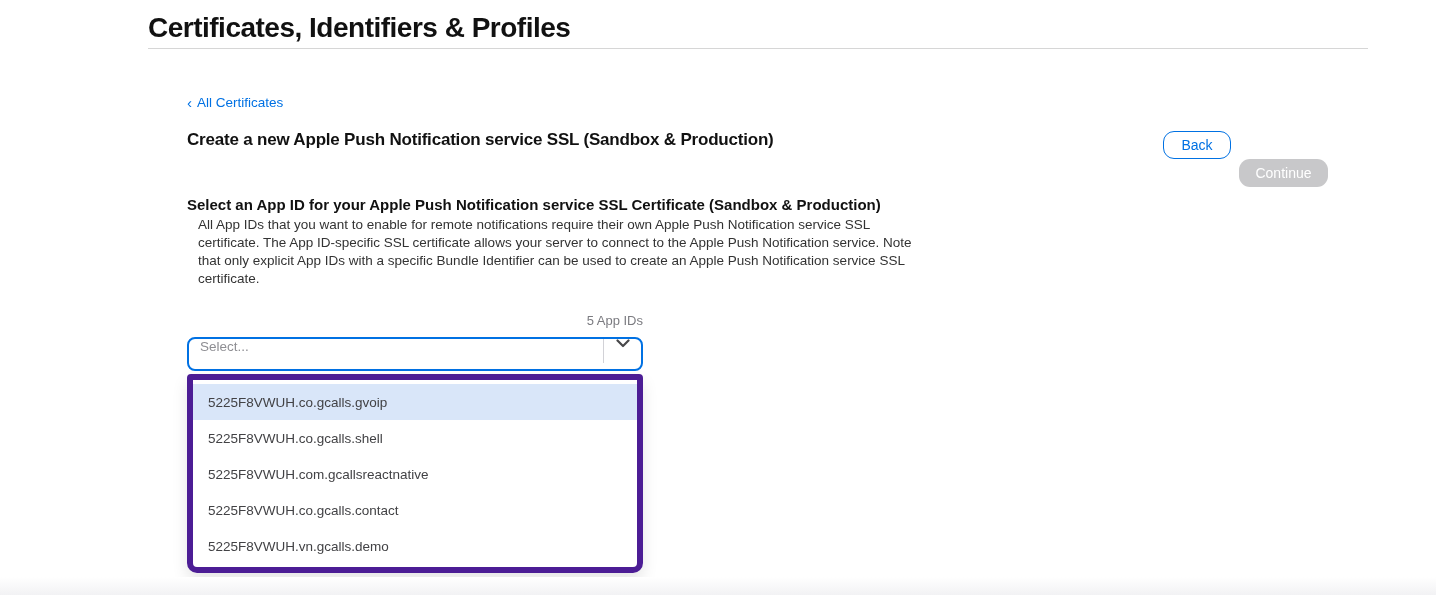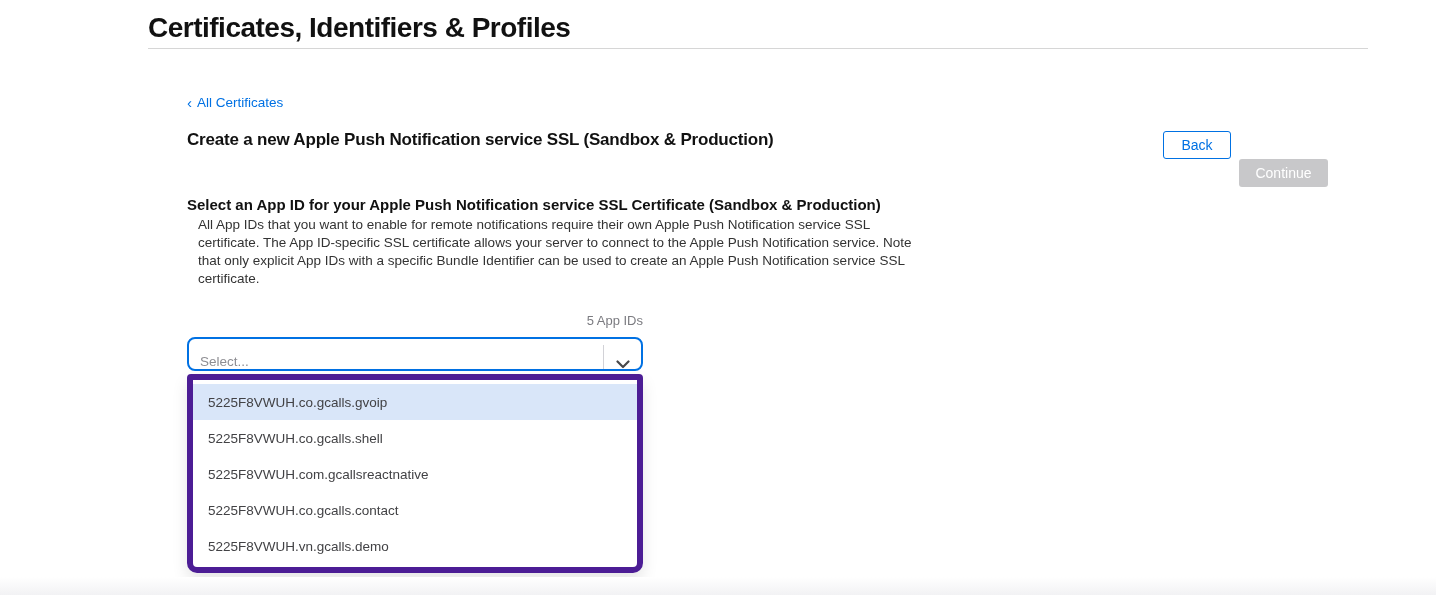--- a/index.html
+++ b/index.html
@@ -57,21 +57,21 @@
     font-size: 17px;
     font-weight: bold;
     letter-spacing: -0.2px;
     color: #111;
     white-space: nowrap;
   }
   .btn {
     position: absolute;
     top: 131px;
     height: 28px;
-    border-radius: 3px;
+    border-radius: 11px;
     font-size: 14px;
     font-family: "Liberation Sans", sans-serif;
     display: flex;
     align-items: center;
     justify-content: center;
     cursor: pointer;
   }
   .btn-back {
     left: 1163px;
     width: 68px;
@@ -130,21 +130,21 @@
   .select-box {
     position: absolute;
     left: 187px;
     top: 337px;
     width: 456px;
     height: 34px;
     background: #fff;
     border: 2px solid #0071e3;
     border-radius: 8px;
     display: flex;
-    align-items: flex-end;
+    align-items: flex-start;
     cursor: pointer;
   }
   .select-placeholder {
     flex: 1;
     padding-left: 11px;
     font-size: 13.5px;
     color: #8e8e93;
   }
   .select-divider {
     width: 1px;

